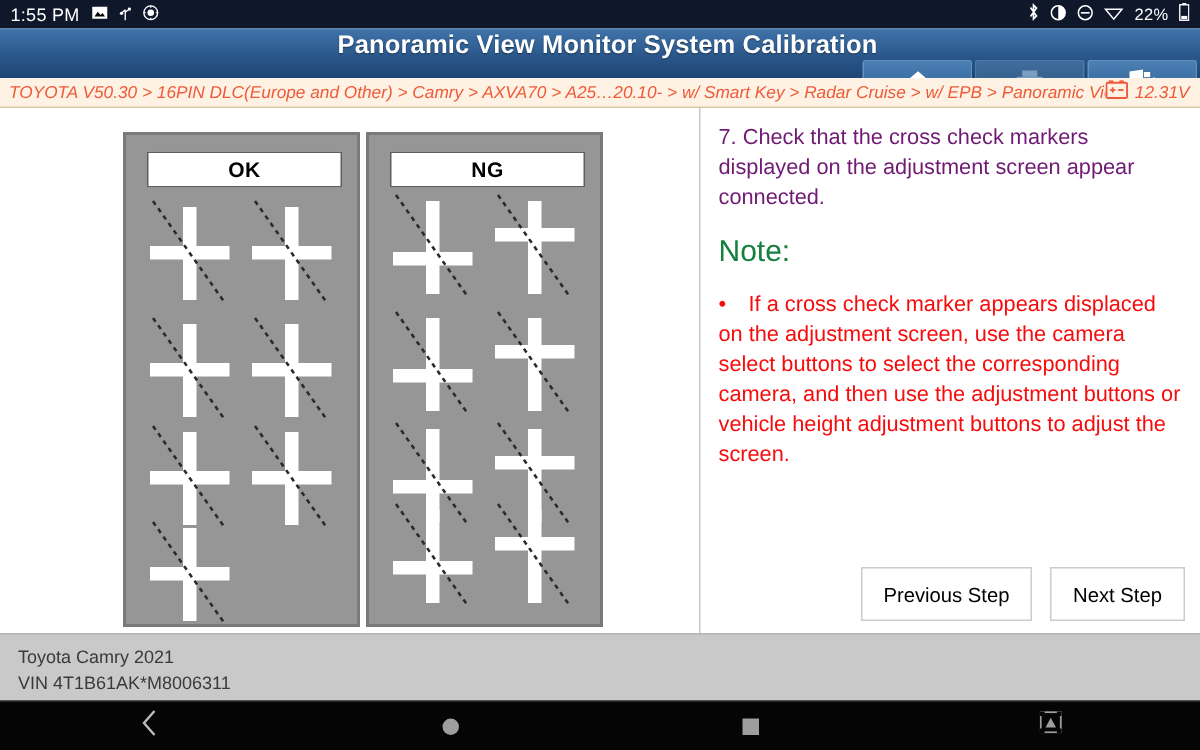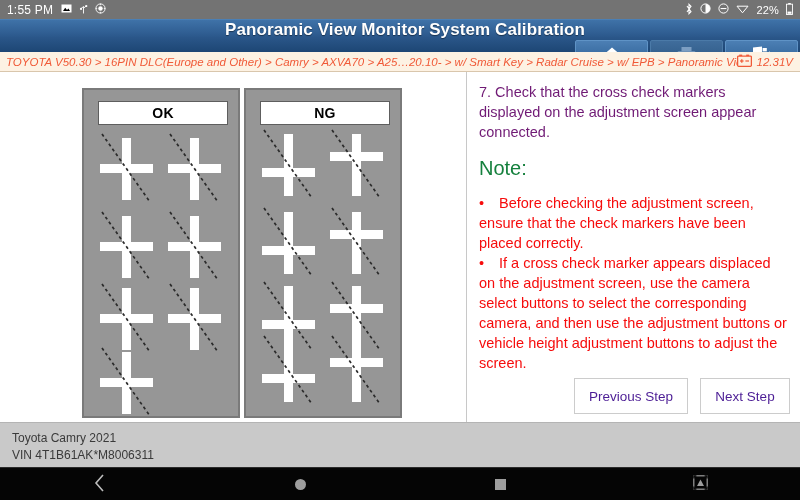--- a/index.html
+++ b/index.html
@@ -7,21 +7,21 @@
     width: 800px; height: 500px;
     overflow: hidden;
     background: #000;
     font-family: "Liberation Sans", sans-serif;
   }
   #app { position: relative; width: 800px; height: 500px; background: #ffffff; }
 
   
   .statusbar {
     position: absolute; left: 0; top: 0; width: 800px; height: 19px;
-    background: #737373; color: #ffffff;
+    background: #0f172a; color: #ffffff;
     display: flex; align-items: center;
     padding: 0 7px;
     font-size: 11.5px;
   }
   .statusbar .clock { font-size: 12px; font-weight: 400; letter-spacing: .2px; color:#fff; }
   .statusbar .left-icons { display: flex; align-items: center; gap: 7px; margin-left: 8px; }
   .statusbar .spacer { flex: 1 1 auto; }
   .statusbar .right-icons { display: flex; align-items: center; gap: 7px; }
   .statusbar .batt-pct { font-size: 11px; color: #fff; letter-spacing: .2px; }
   .sicon { display:inline-block; line-height: 1; color: #fff; font-size: 11px; }
@@ -114,21 +114,21 @@
   .note-item + .note-item { margin-top: 0px; }
 
   .navbtns {
     position: absolute; right: 10px; bottom: 8px;
     display: flex; gap: 12px;
   }
   .navbtn {
     min-width: 90px; height: 36px; padding: 0 14px;
     background: #ffffff; border: 1px solid #cccccc;
     display: flex; align-items: center; justify-content: center;
-    font-size: 13.5px; color: #4c1d95; cursor: pointer;
+    font-size: 13.5px; color: #000000; cursor: pointer;
   }
 
   
   .footer {
     position: absolute; left: 0; top: 422px; width: 800px; height: 45px;
     background: #c9c9c9; border-top: 1px solid #b4b4b4;
     padding: 7px 0 0 12px;
   }
   .footer div { color: #3a3a3a; font-size: 12px; line-height: 1.42; }
 
@@ -310,23 +310,20 @@
         </svg>
       </div>
     </div>
 
     <div class="divider-v"></div>
 
     <div class="textpane">
       <div class="step-text">7. Check that the cross check markers displayed on the adjustment screen appear connected.</div>
       <div class="note-head">Note:</div>
       <div class="note-item">
-        <span class="bullet">•</span><span>Before checking the adjustment screen, ensure that the check markers have been placed correctly.</span>
-      </div>
-      <div class="note-item">
         <span class="bullet">•</span><span>If a cross check marker appears displaced on the adjustment screen, use the camera select buttons to select the corresponding camera, and then use the adjustment buttons or vehicle height adjustment buttons to adjust the screen.</span>
       </div>
     </div>
 
     <div class="navbtns">
       <div class="navbtn">Previous Step</div>
       <div class="navbtn">Next Step</div>
     </div>
   </div>
 

